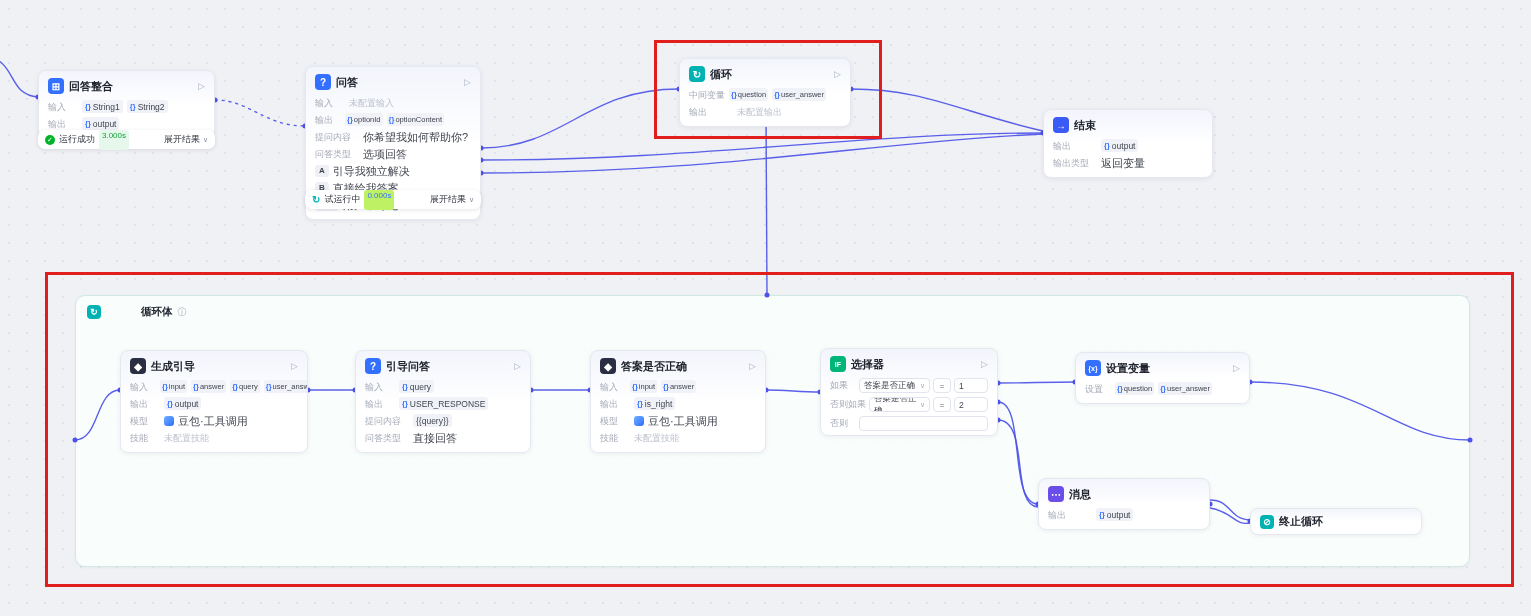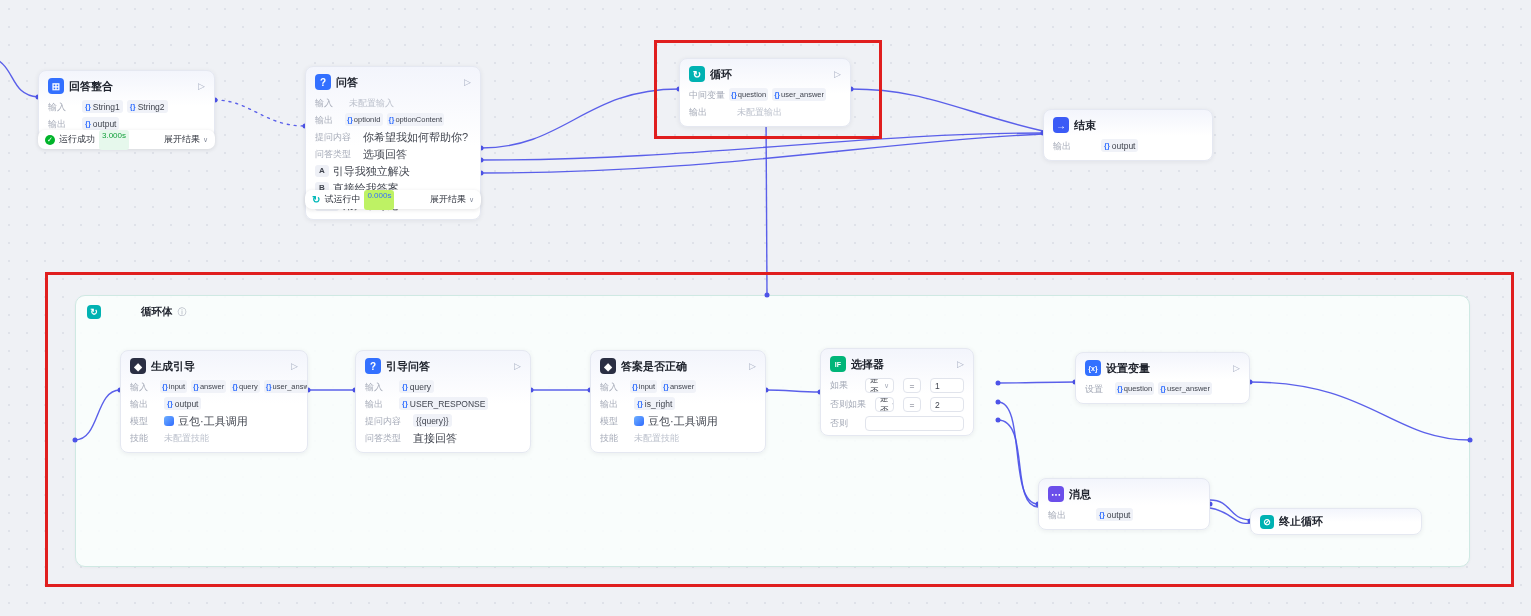--- a/index.html
+++ b/index.html
@@ -61,21 +61,21 @@
   .tight { gap:4px; }
   .tight .lb { min-width:26px; }
   .empty { color:#bdc2cd; font-size:9px; }
   .val { color:#41454f; font-size:11px; }
   .okey { background:#eef0f6; border-radius:3px; font-size:8px; font-weight:700; padding:0 4px;
           height:12px; line-height:12px; color:#41454f; flex:none; }
   .mic { width:10px; height:10px; border-radius:3px; flex:none;
          background:linear-gradient(135deg,#6fb0ff,#2f6bff); }
 
   
-  .selrow { display:flex; align-items:center; gap:9px; padding:2px 9px; }
+  .selrow { display:flex; align-items:center; gap:3px; padding:2px 9px; }
   .sbox { border:1px solid #e1e4ec; background:#fff; border-radius:4px; height:15px;
           display:flex; align-items:center; gap:3px; padding:0 4px; font-size:8.5px; color:#41454f; }
   .sbox .chev { color:#a6abb8; font-size:7px; margin-left:auto; }
   .sbox.grow { flex:1; min-width:0; overflow:hidden; }
   .sbox.op { width:18px; justify-content:center; flex:none; color:#6b7080; }
   .sbox.vv { width:34px; flex:none; }
 
   
   .pill { position:absolute; background:#fff; border-radius:7px;
           box-shadow:0 1px 4px rgba(31,35,41,.12); display:flex; align-items:center;
@@ -274,20 +274,24 @@
       <span class="ni ic-ind">→</span>
       <span class="t">结束</span>
     </div>
     <div class="row">
       <span class="lb w">输出</span>
       <span class="tag">
           <i class="tg">{}</i>
           <span>output</span>
         </span>
     </div>
+    <div class="row">
+      <span class="lb w">输出类型</span>
+      <span class="val">返回变量</span>
+    </div>
   </div>
 
   <div class="node" style="left:120px;top:350px;width:188px">
     <div class="hd">
       <span class="ni ic-dark">◆</span>
       <span class="t">生成引导</span>
       <span class="play">▷</span>
     </div>
     <div class="row tight">
       <span class="lb">输入</span>
@@ -386,21 +390,21 @@
       <span class="lb">模型</span>
       <span class="mic"></span>
       <span class="val">豆包·工具调用</span>
     </div>
     <div class="row">
       <span class="lb">技能</span>
       <span class="empty">未配置技能</span>
     </div>
   </div>
 
-  <div class="node" style="left:820px;top:348px;width:154px;height:88px">
+  <div class="node" style="left:820px;top:348px;width:178px;height:88px">
     <div class="hd">
       <span class="ni ic-green">IF</span>
       <span class="t">选择器</span>
       <span class="play">▷</span>
     </div>
     <div class="selrow">
       <span class="lb" style="min-width:26px">如果</span>
       <span class="sbox grow">
           <span>答案是否正确</span>
           <span class="chev">∨</span>

